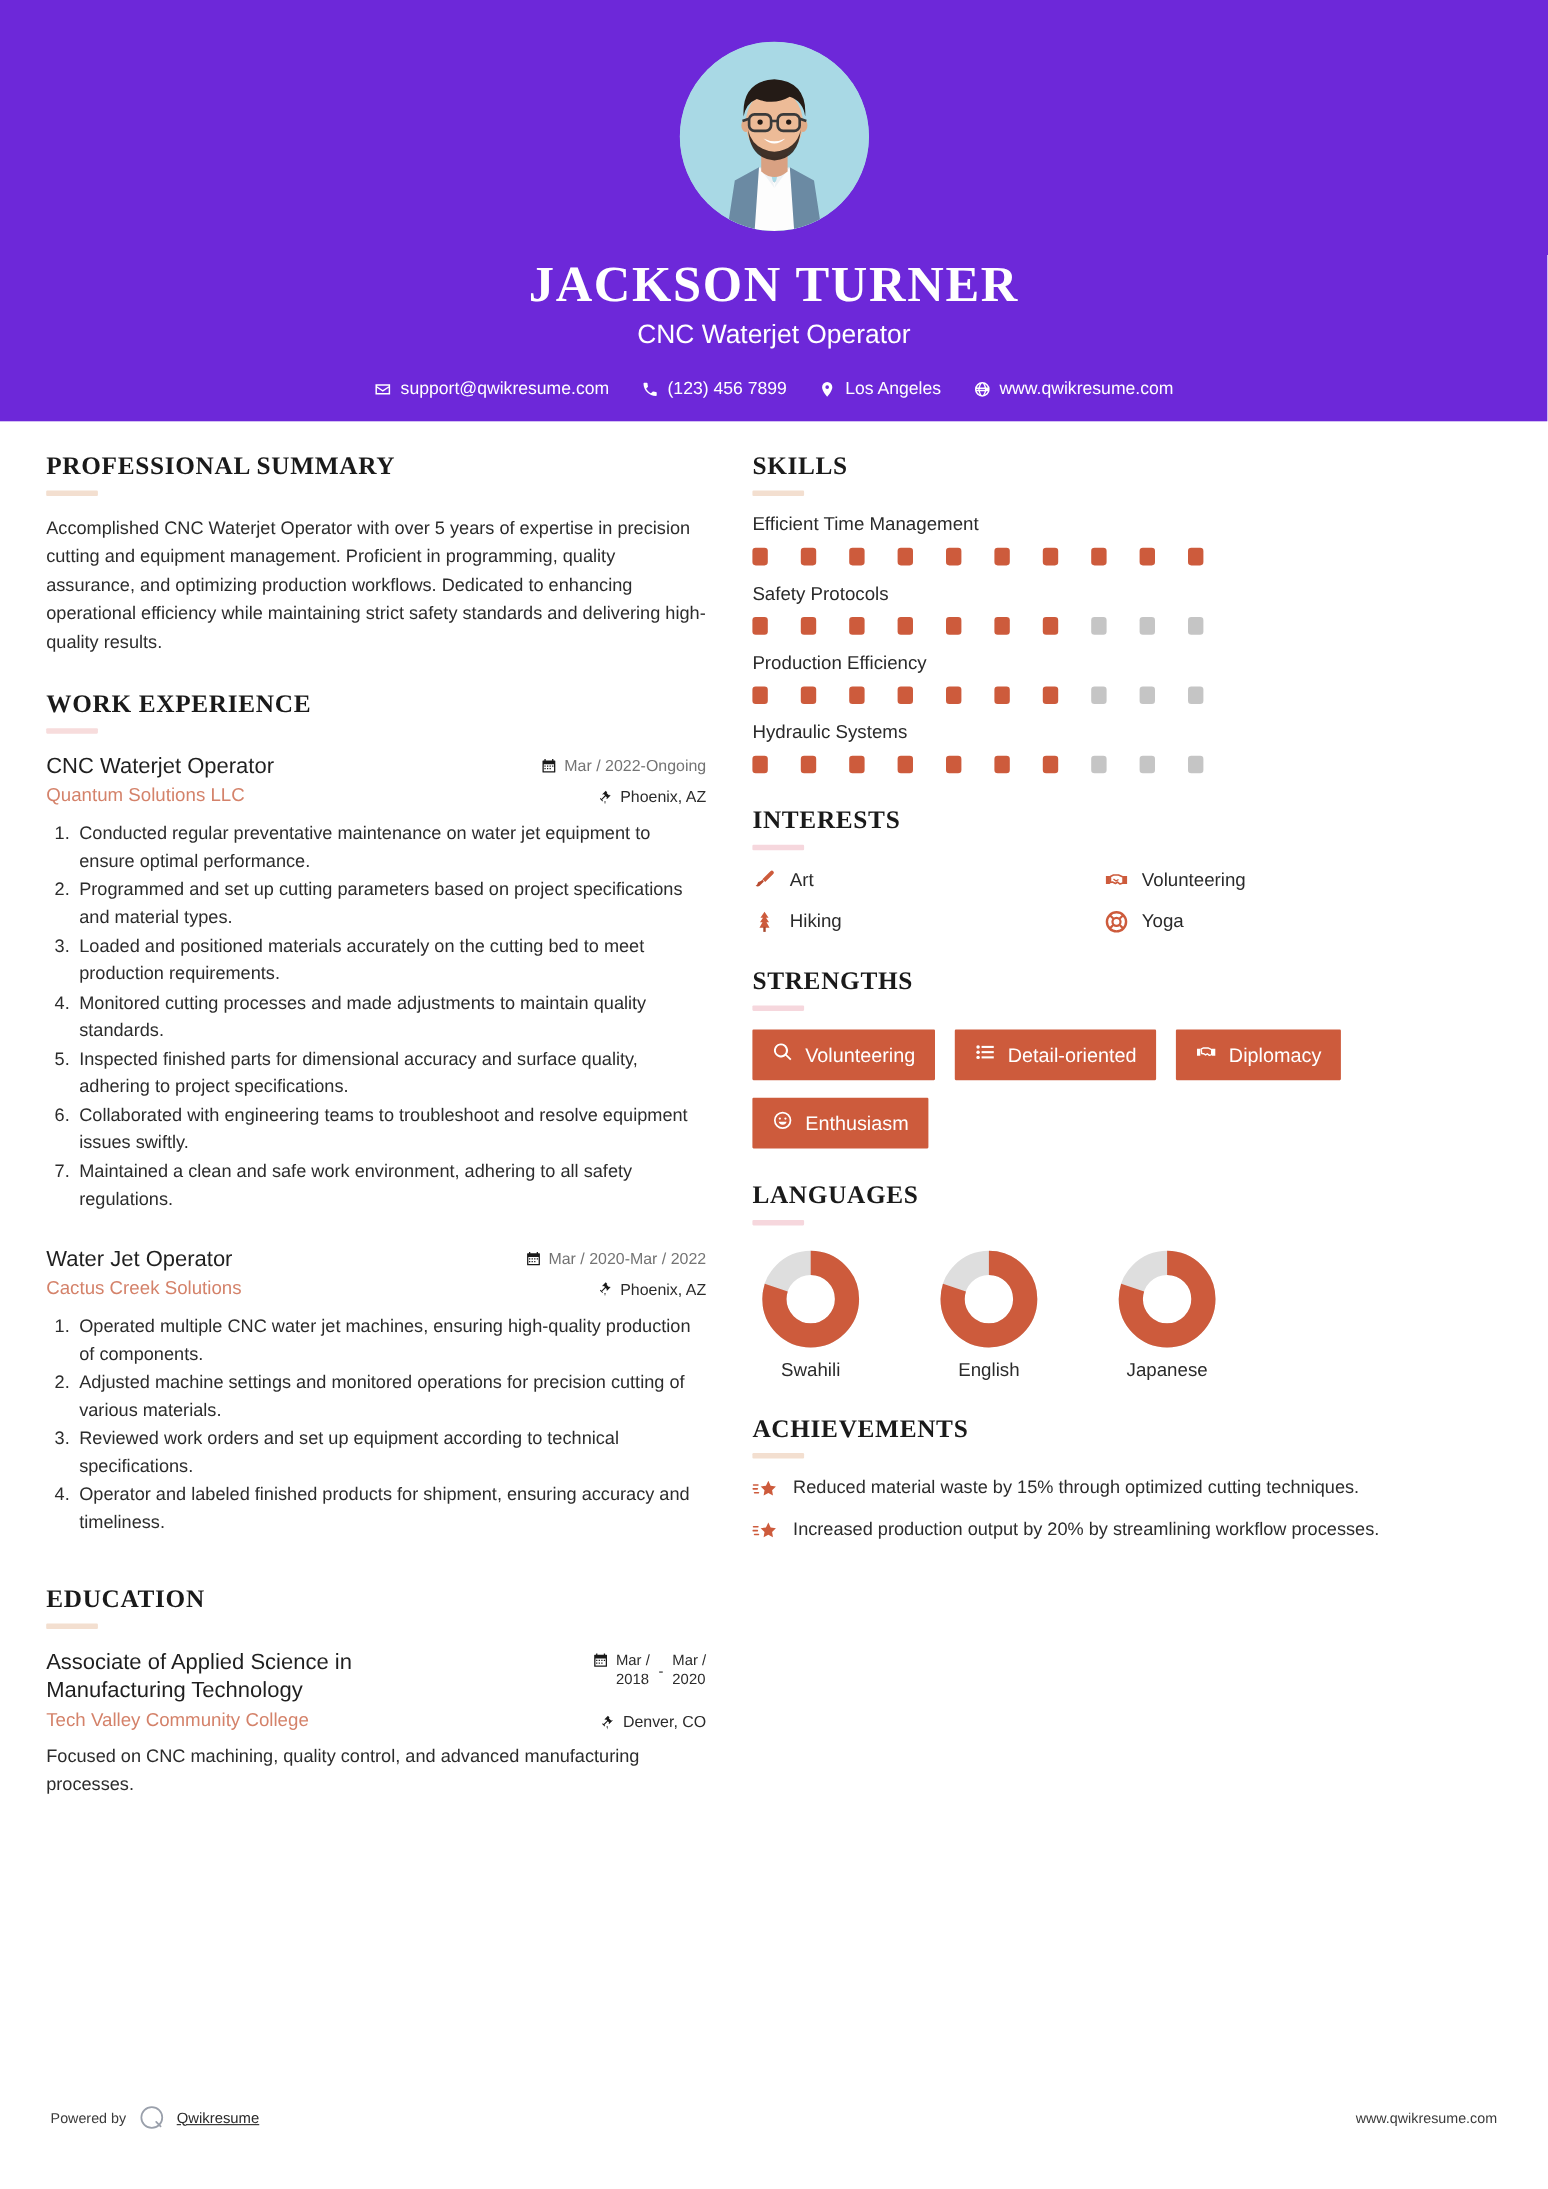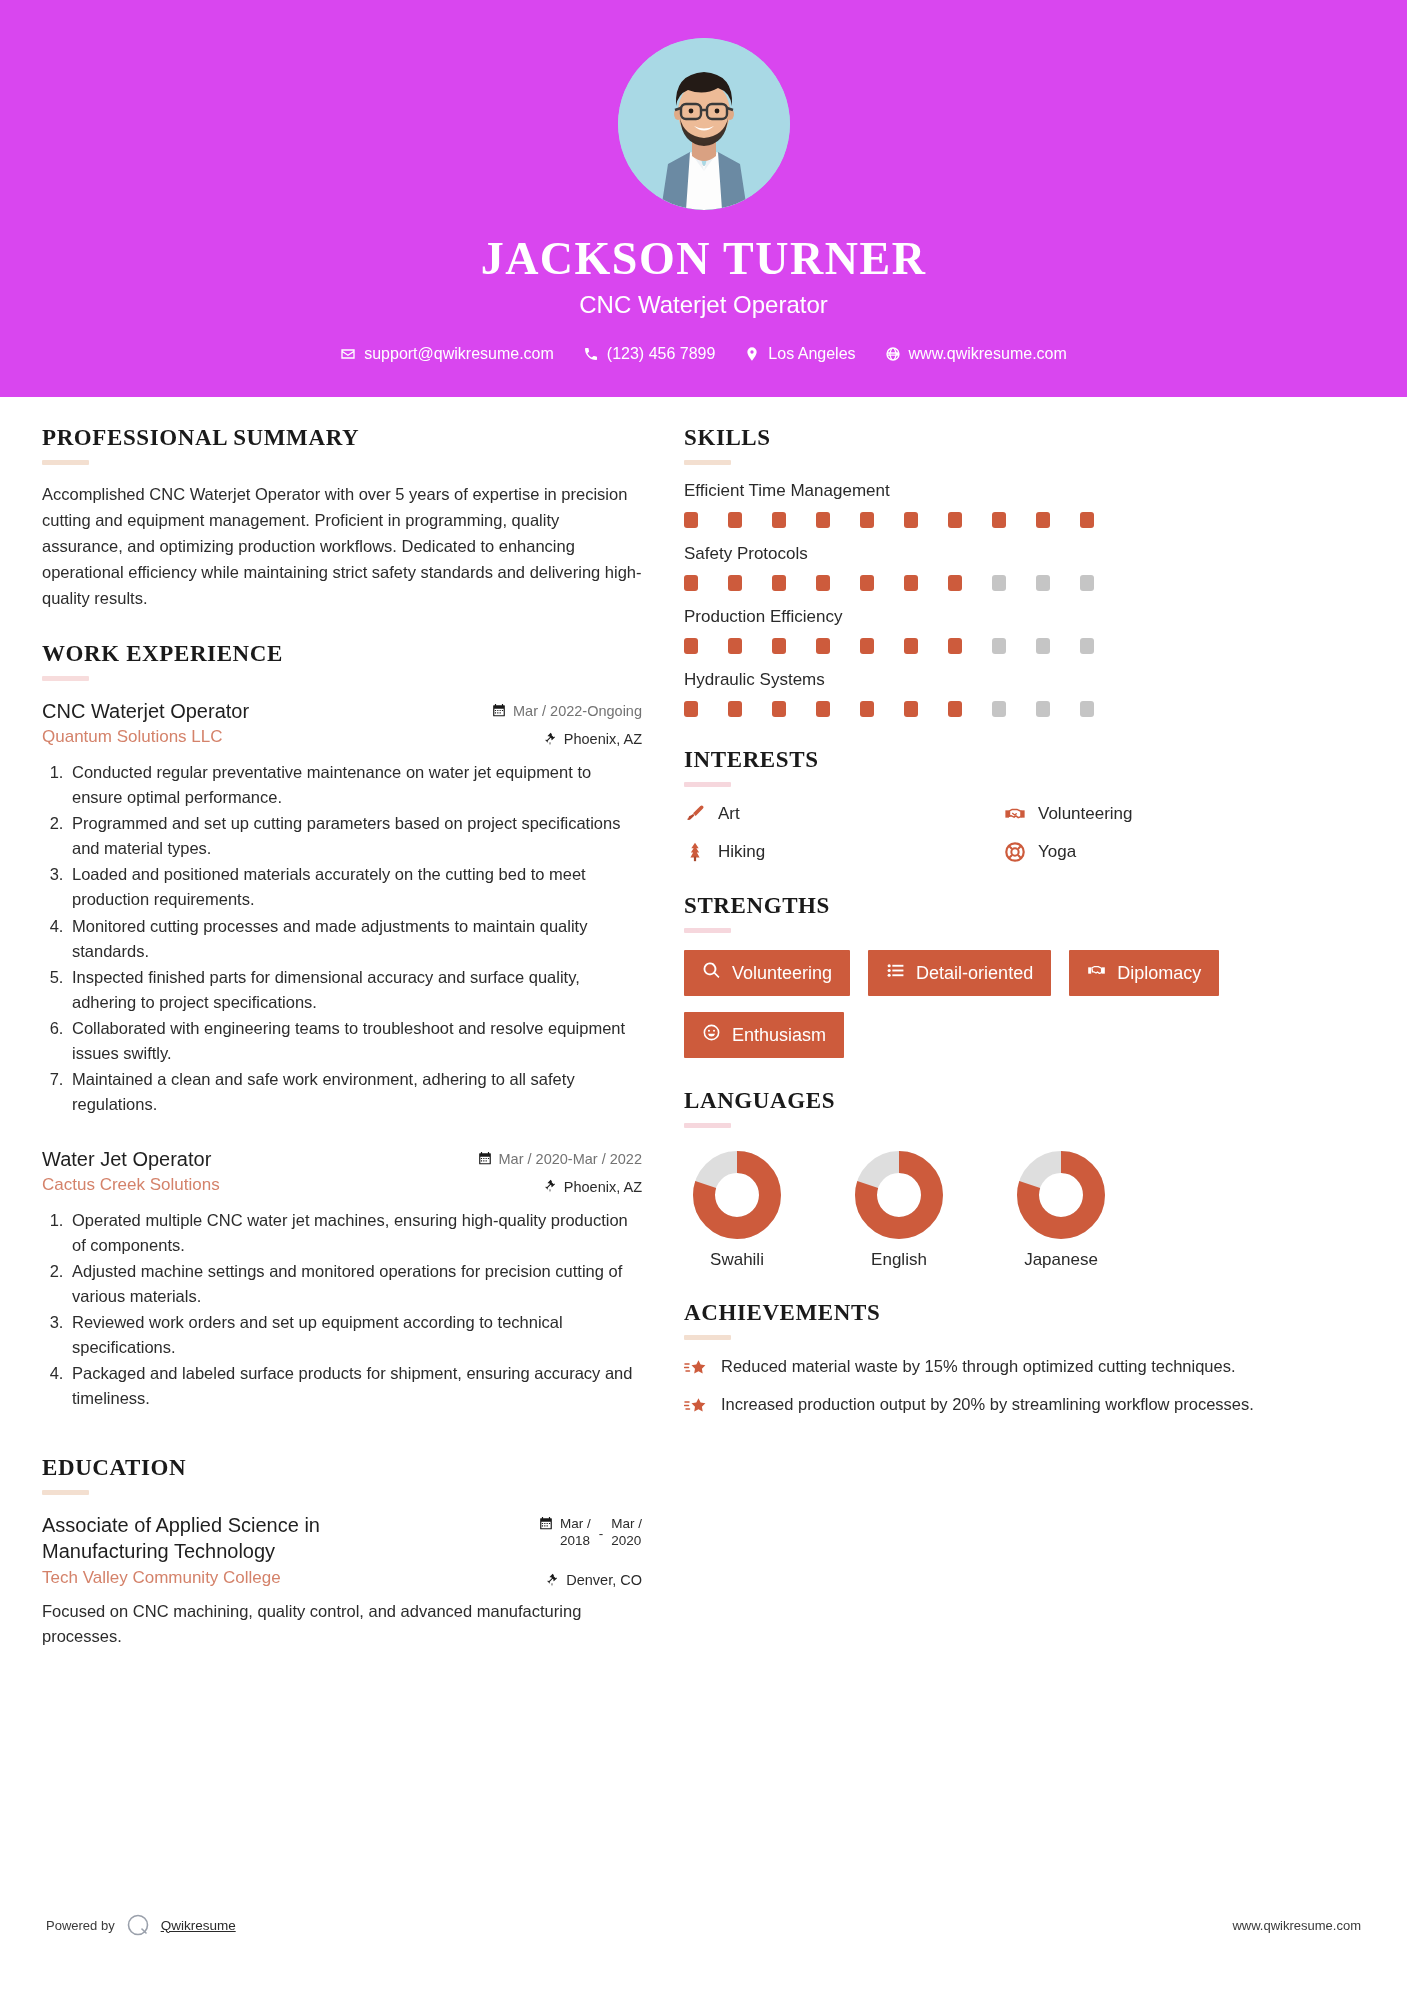--- a/index.html
+++ b/index.html
@@ -11,22 +11,22 @@
   .page {
     position: relative;
     width: 1407px;
     min-height: 1990px;
     background: #fff;
     overflow: hidden;
   }
 
   
   .header {
-    background: #d946ef;
-    padding: 38px 0 34px;
+    background: #6d28d9;
+    padding: 38px 0 20px;
     text-align: center;
   }
   .avatar {
     width: 172px; height: 172px;
     border-radius: 50%;
     margin: 0 auto;
     background: #a8d8e4;
     overflow: hidden;
     position: relative;
   }
@@ -365,21 +365,21 @@
                     <path d="M14.5 2l1.1 1.1-1.1 1.1 3.9 3.9 1.1-1.1L20.6 8l-5.4 5.4L14 12.3l1.1-1.1-2-2-5.6 5.6 1.4 1.4L8 17.2l-4-4L5.1 12l1.4 1.4L12 7.8l-2-2L8.9 7 7.8 5.9 13.2 .5 14.5 2zM11 17l1 5 1-5h-2z"></path>
                   </svg>
               </span>
               <span>Phoenix, AZ</span>
             </div>
           </div>
           <ol class="bullets">
             <li>Operated multiple CNC water jet machines, ensuring high-quality production of components.</li>
             <li>Adjusted machine settings and monitored operations for precision cutting of various materials.</li>
             <li>Reviewed work orders and set up equipment according to technical specifications.</li>
-            <li>Packaged and labeled surface products for shipment, ensuring accuracy and timeliness.</li>
+            <li>Operator and labeled finished products for shipment, ensuring accuracy and timeliness.</li>
           </ol>
         </div>
       </section>
 
       <section class="sec" style="margin-top:44px;">
         <div class="sec-title">EDUCATION</div>
         <div class="sec-rule"></div>
 
         <div class="edu">
           <div class="edu-head">

